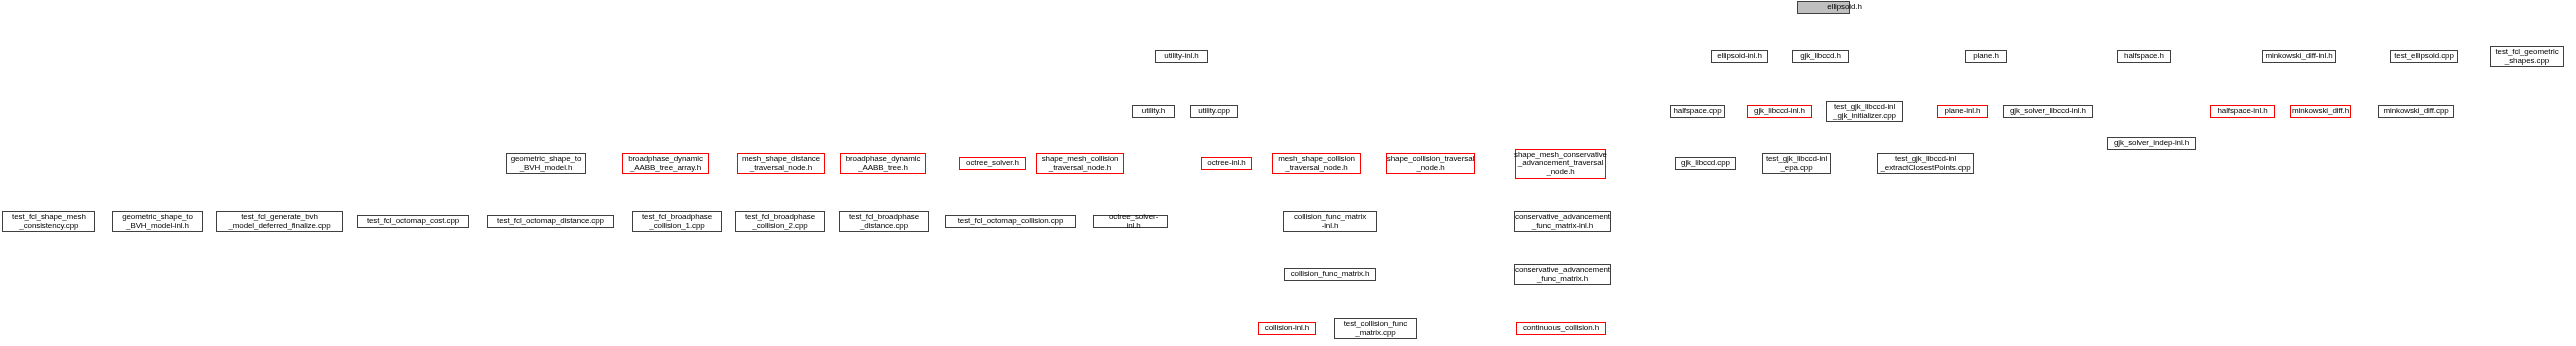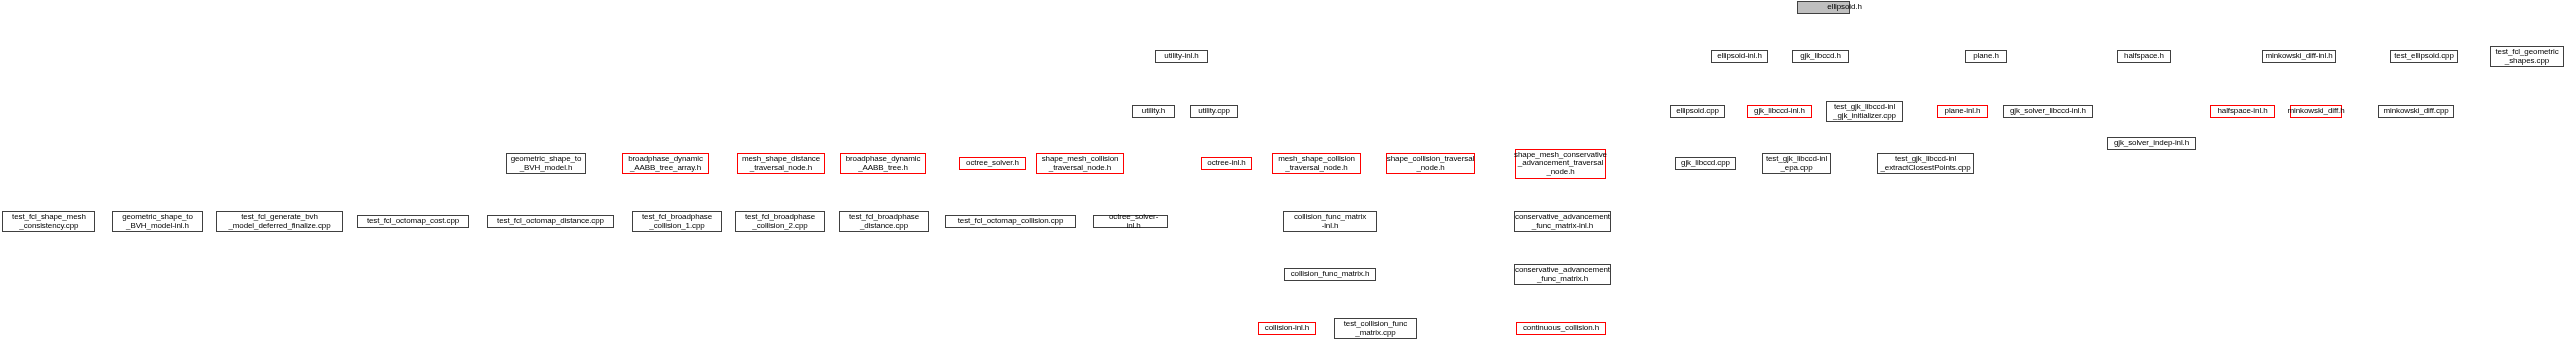--- a/index.html
+++ b/index.html
@@ -130,29 +130,29 @@
       <div class="node" style="left: 1711px; top: 50px; width: 57px; height: 13px;">ellipsoid-inl.h</div>
       <div class="node" style="left: 1792px; top: 50px; width: 57px; height: 13px;">gjk_libccd.h</div>
       <div class="node" style="left: 1965px; top: 50px; width: 42px; height: 13px;">plane.h</div>
       <div class="node" style="left: 2117px; top: 50px; width: 54px; height: 13px;">halfspace.h</div>
       <div class="node" style="left: 2262px; top: 50px; width: 74px; height: 13px;">minkowski_diff-inl.h</div>
       <div class="node" style="left: 2390px; top: 50px; width: 68px; height: 13px;">test_ellipsoid.cpp</div>
       <div class="node" style="left: 2490px; top: 46px; width: 74px; height: 21px;">test_fcl_geometric
 _shapes.cpp</div>
       <div class="node" style="left: 1132px; top: 105px; width: 43px; height: 13px;">utility.h</div>
       <div class="node" style="left: 1190px; top: 105px; width: 48px; height: 13px;">utility.cpp</div>
-      <div class="node" style="left: 1670px; top: 105px; width: 55px; height: 13px;">ellipsoid.cpp</div>
+      <div class="node" style="left: 1670px; top: 105px; width: 55px; height: 13px;">halfspace.cpp</div>
       <div class="node red" style="left: 1747px; top: 105px; width: 65px; height: 13px;">gjk_libccd-inl.h</div>
       <div class="node" style="left: 1826px; top: 101px; width: 77px; height: 21px;">test_gjk_libccd-inl
 _gjk_initializer.cpp</div>
       <div class="node red" style="left: 1937px; top: 105px; width: 51px; height: 13px;">plane-inl.h</div>
       <div class="node" style="left: 2003px; top: 105px; width: 90px; height: 13px;">gjk_solver_libccd-inl.h</div>
       <div class="node" style="left: 2107px; top: 105px; width: 89px; height: 13px; margin-top: 32px;">gjk_solver_indep-inl.h</div>
       <div class="node red" style="left: 2210px; top: 105px; width: 65px; height: 13px;">halfspace-inl.h</div>
-      <div class="node red" style="left: 2290px; top: 105px; width: 52px; height: 13px;">minkowski_diff.h</div>
+      <div class="node red" style="left: 2290px; top: 105px; width: 61px; height: 13px;">minkowski_diff.h</div>
       <div class="node" style="left: 2378px; top: 105px; width: 76px; height: 13px;">minkowski_diff.cpp</div>
       <div class="node" style="left: 506px; top: 153px; width: 80px; height: 21px;">geometric_shape_to
 _BVH_model.h</div>
       <div class="node red" style="left: 622px; top: 153px; width: 87px; height: 21px;">broadphase_dynamic
 _AABB_tree_array.h</div>
       <div class="node red" style="left: 737px; top: 153px; width: 88px; height: 21px;">mesh_shape_distance
 _traversal_node.h</div>
       <div class="node red" style="left: 840px; top: 153px; width: 86px; height: 21px;">broadphase_dynamic
 _AABB_tree.h</div>
       <div class="node red" style="left: 959px; top: 157px; width: 67px; height: 13px;">octree_solver.h</div>

